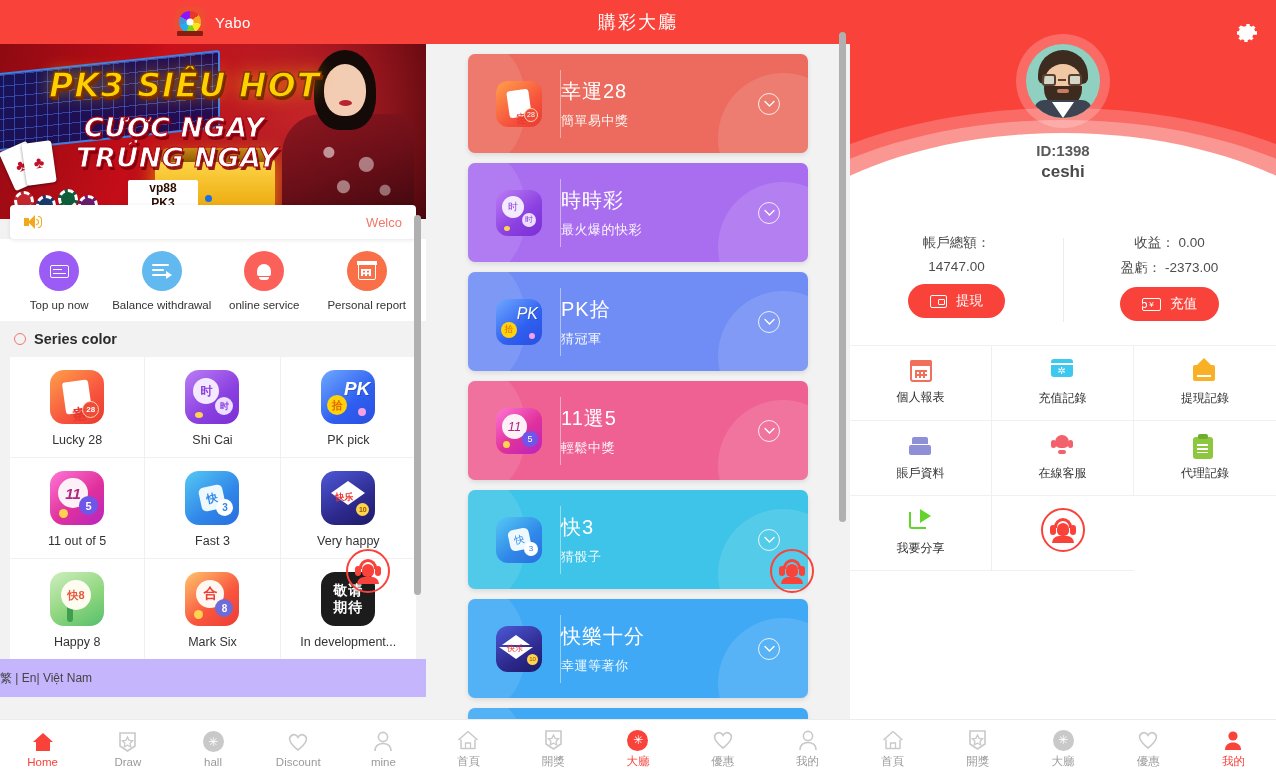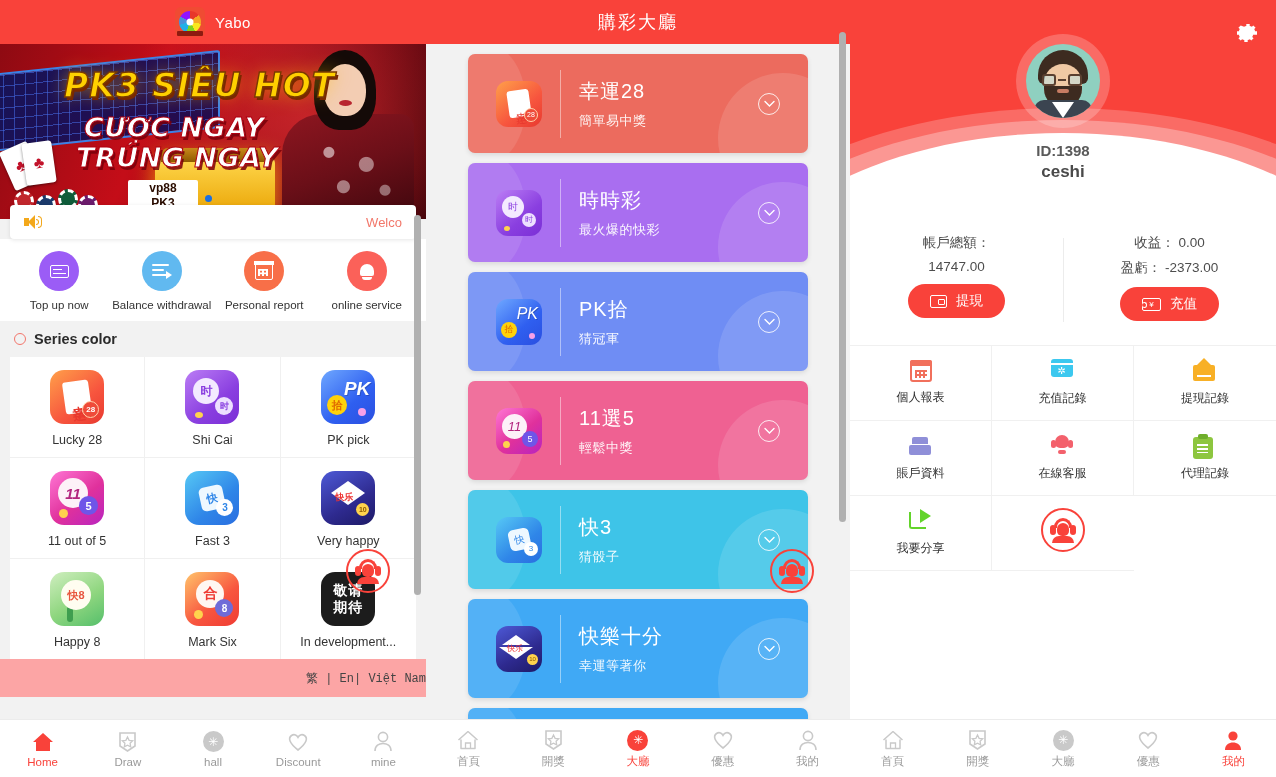--- a/index.html
+++ b/index.html
@@ -56,21 +56,21 @@
   .banner-grid {
     position: absolute; left: -10px; top: 18px; width: 230px; height: 78px;
     transform: skewY(-6deg);
     background:
       repeating-linear-gradient(to right, rgba(60,120,255,.55) 0 1px, transparent 1px 11px),
       repeating-linear-gradient(to bottom, rgba(60,120,255,.55) 0 1px, transparent 1px 11px),
       linear-gradient(120deg,#0b1560,#160a52);
     border: 2px solid #2f8fff; border-radius: 3px; opacity: .9;
   }
   .banner-t1 {
-    position: absolute; left: 28px; top: 22px;
+    position: absolute; left: 13px; top: 22px;
     font-family: "DejaVu Sans", sans-serif;
     font-size: 33px; font-weight: bold; font-style: italic;
     color: #ffd000; -webkit-text-stroke: 1.4px #7a3a00;
     text-shadow: 2px 3px 0 #7a2800, 0 0 18px rgba(255,190,0,.7);
     letter-spacing: 1px; white-space: nowrap; padding-left: 36px;
   }
   .banner-t2 {
     position: absolute; left: 84px; top: 68px;
     font-family: "DejaVu Sans", sans-serif;
     font-size: 27px; font-weight: bold; font-style: italic;
@@ -284,22 +284,22 @@
   .ic-happy8 .leaf{ position:absolute; left:17px; bottom:4px; width:6px;height:16px;background:#3f9e4f;border-radius:3px;}
   .ic-marksix { background: linear-gradient(140deg,#ffc46b,#f8563f 58%,#ef3b33); }
   .ic-marksix .he { width:28px;height:28px;border-radius:50%;background:#fff7f2; position:absolute; left:11px; top:8px;
     color:#ef3b33; font-size:14px; display:flex;align-items:center;justify-content:center;}
   .ic-marksix .b8 { position:absolute; right:6px; bottom:9px; width:18px;height:18px;border-radius:50%;
     background:#6f6bd8; color:#fff; font-size:10px; display:flex;align-items:center;justify-content:center;}
   .ic-marksix .yd { position:absolute; left:9px; bottom:7px; width:9px;height:9px;border-radius:50%;background:#ffd34d; }
   .ic-dev { background: #1c1c1c; color:#fff; font-size:14px; line-height:17px; letter-spacing:1px; }
 
   .p1-lang {
-    text-align: right; font-size: 12px; color: #444;
-    padding: 11px 0 10px; background: #fca5a5; font-family: Liberation Mono, monospace;
+    text-align: left; font-size: 12px; color: #444;
+    padding: 11px 0 10px; background: #c4b5fd;
   }
 
   
   .tabbar {
     position: absolute; left: 0; bottom: 0; width: 100%; height: 58px;
     background: #fff; border-top: 1px solid #ececec;
     display: flex; align-items: center; z-index: 30;
   }
   .tab { flex: 1; text-align: center; }
   .tab-ic { height: 24px; display: flex; align-items: center; justify-content: center; margin-bottom: 2px; }
@@ -332,21 +332,21 @@
   .lotto-card::after {
     content:""; position:absolute; right:-40px; bottom:-50px; width:130px; height:130px;
     border-radius: 50%; background: rgba(255,255,255,.12);
   }
   .lc-icon {
     width: 46px; height: 46px; border-radius: 12px; margin-left: 28px;
     position: relative; overflow: hidden; z-index: 2; flex: 0 0 46px;
     display:flex; align-items:center; justify-content:center;
   }
   .lc-divider { width: 1px; height: 68px; background: rgba(255,255,255,.45); margin-left: 18px; z-index: 2; }
-  .lc-text { margin-left: 18px; z-index: 2; }
+  .lc-text { z-index: 2; }
   .lc-name { color: #fff; font-size: 20px; letter-spacing: 1px; margin-bottom: 7px; }
   .lc-sub { color: rgba(255,255,255,.92); font-size: 13px; letter-spacing: .5px; }
   .lc-chev {
     position: absolute; right: 28px; top: 50%; transform: translateY(-50%);
     width: 22px; height: 22px; border-radius: 50%; border: 1.3px solid rgba(255,255,255,.85);
     display:flex; align-items:center; justify-content:center; z-index: 3;
   }
   .lc-chev svg { display: block; }
 
   
@@ -556,30 +556,30 @@
           <div class="ic-wd">
               <i></i>
               <i></i>
               <i></i>
               <b></b>
             </div>
         </div>
         <div class="qa-label">Balance withdrawal</div>
       </div>
       <div class="qa">
+        <div class="qa-circle qa-c4">
+            <div class="ic-bell"></div>
+          </div>
+        <div class="qa-label">online service</div>
+      </div>
+      <div class="qa">
         <div class="qa-circle qa-c3">
             <div class="ic-cal"></div>
           </div>
         <div class="qa-label">Personal report</div>
-      </div>
-      <div class="qa">
-        <div class="qa-circle qa-c4">
-            <div class="ic-bell"></div>
-          </div>
-        <div class="qa-label">online service</div>
       </div>
     </div>
 
     <div class="p1-section-title">
       <span class="circ-mark"></span>
       <span>Series color</span>
     </div>
 
     <div class="p1-grid">
       <div class="gcell">

